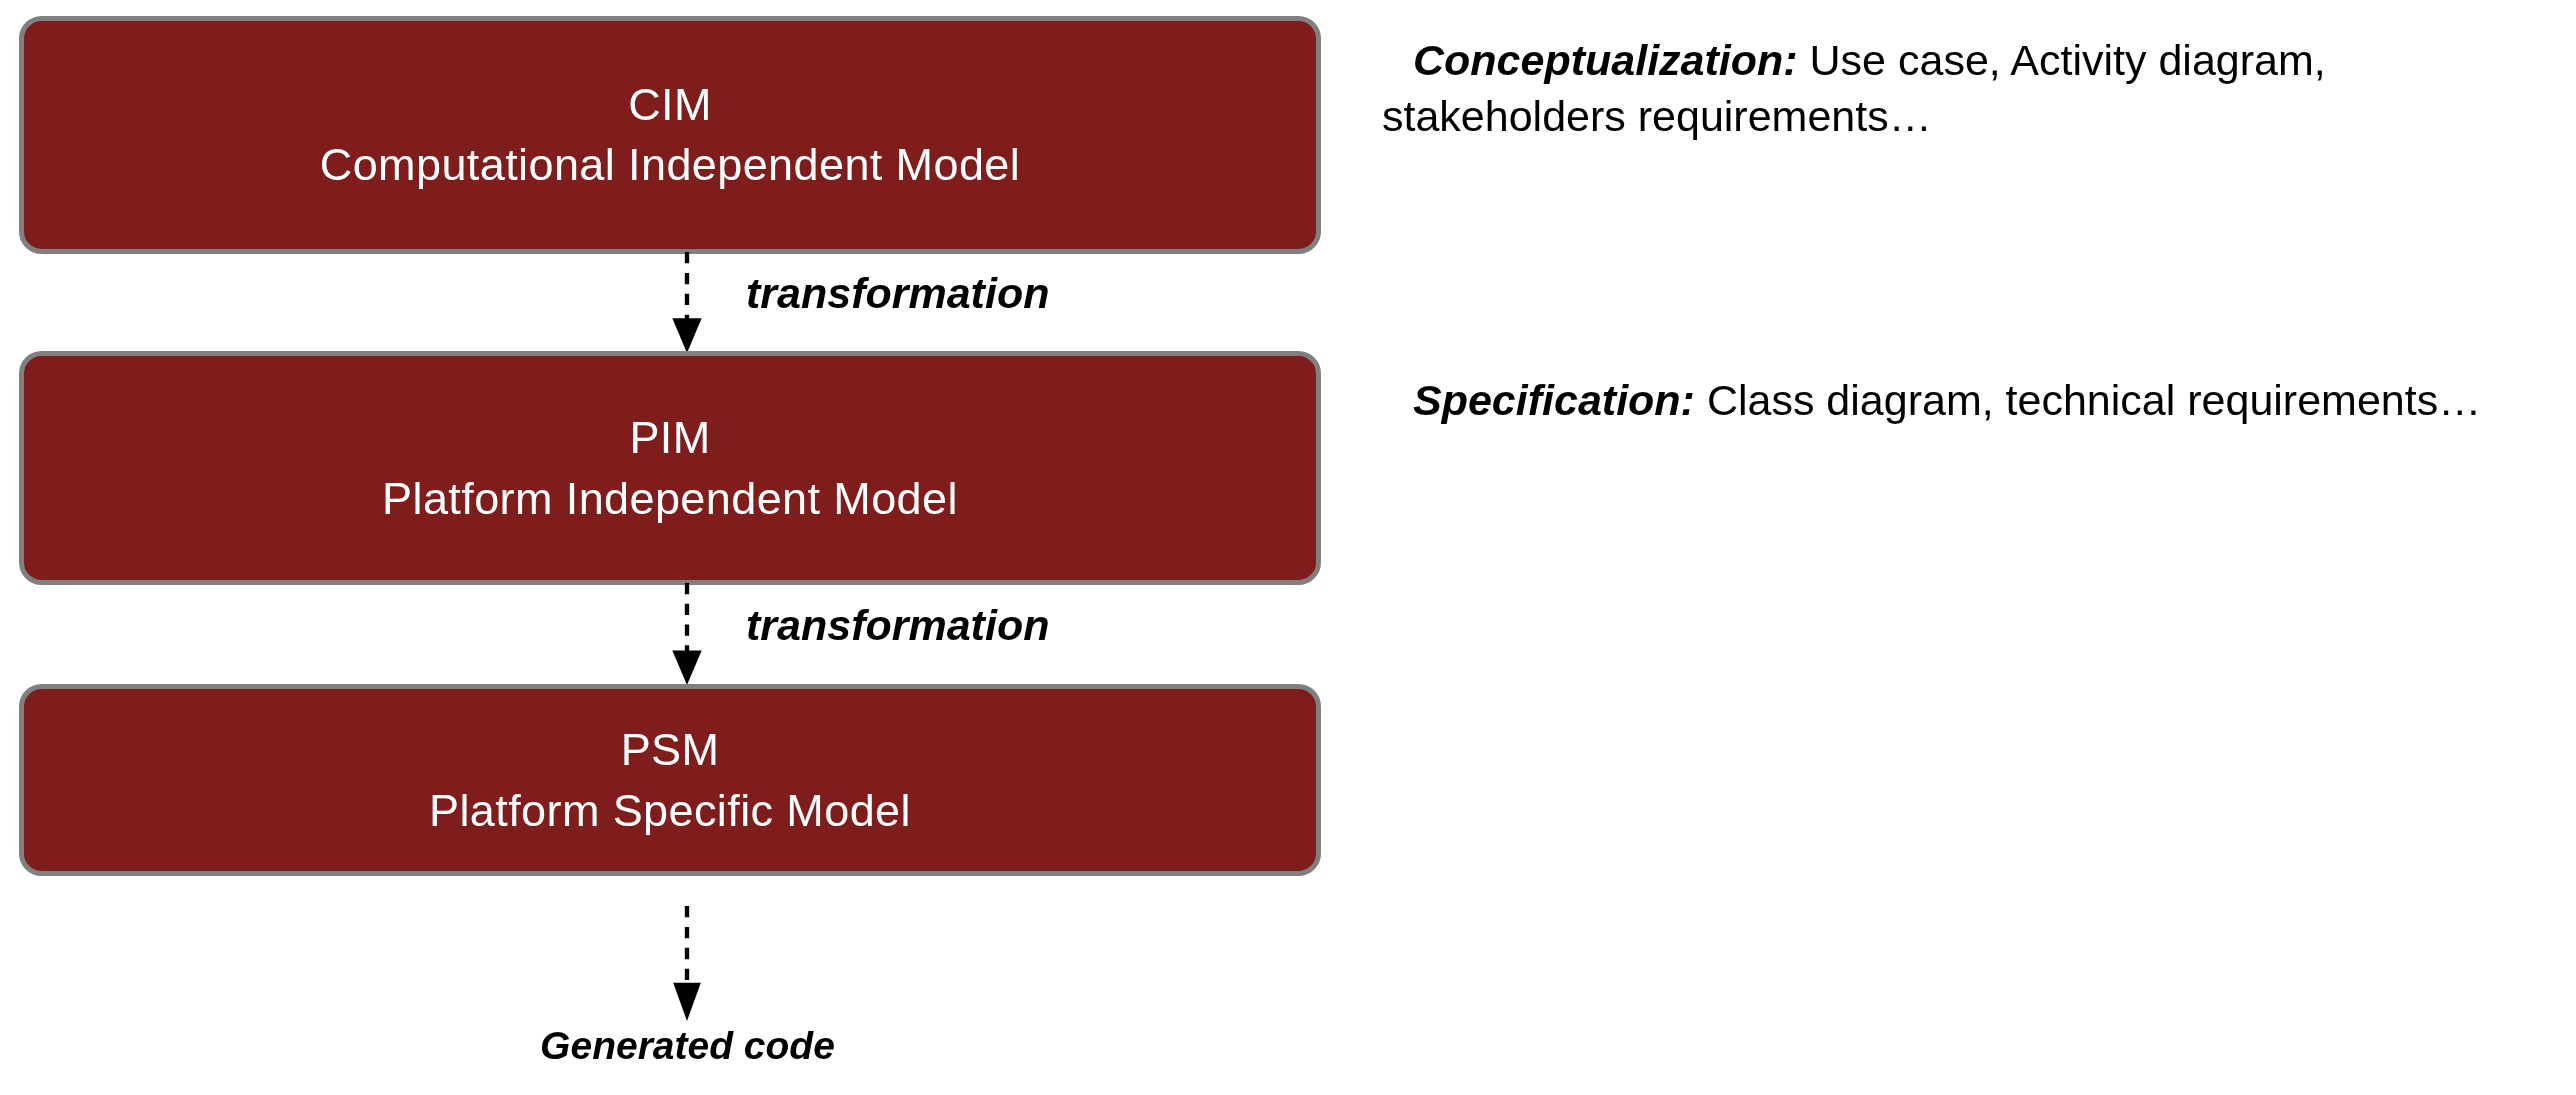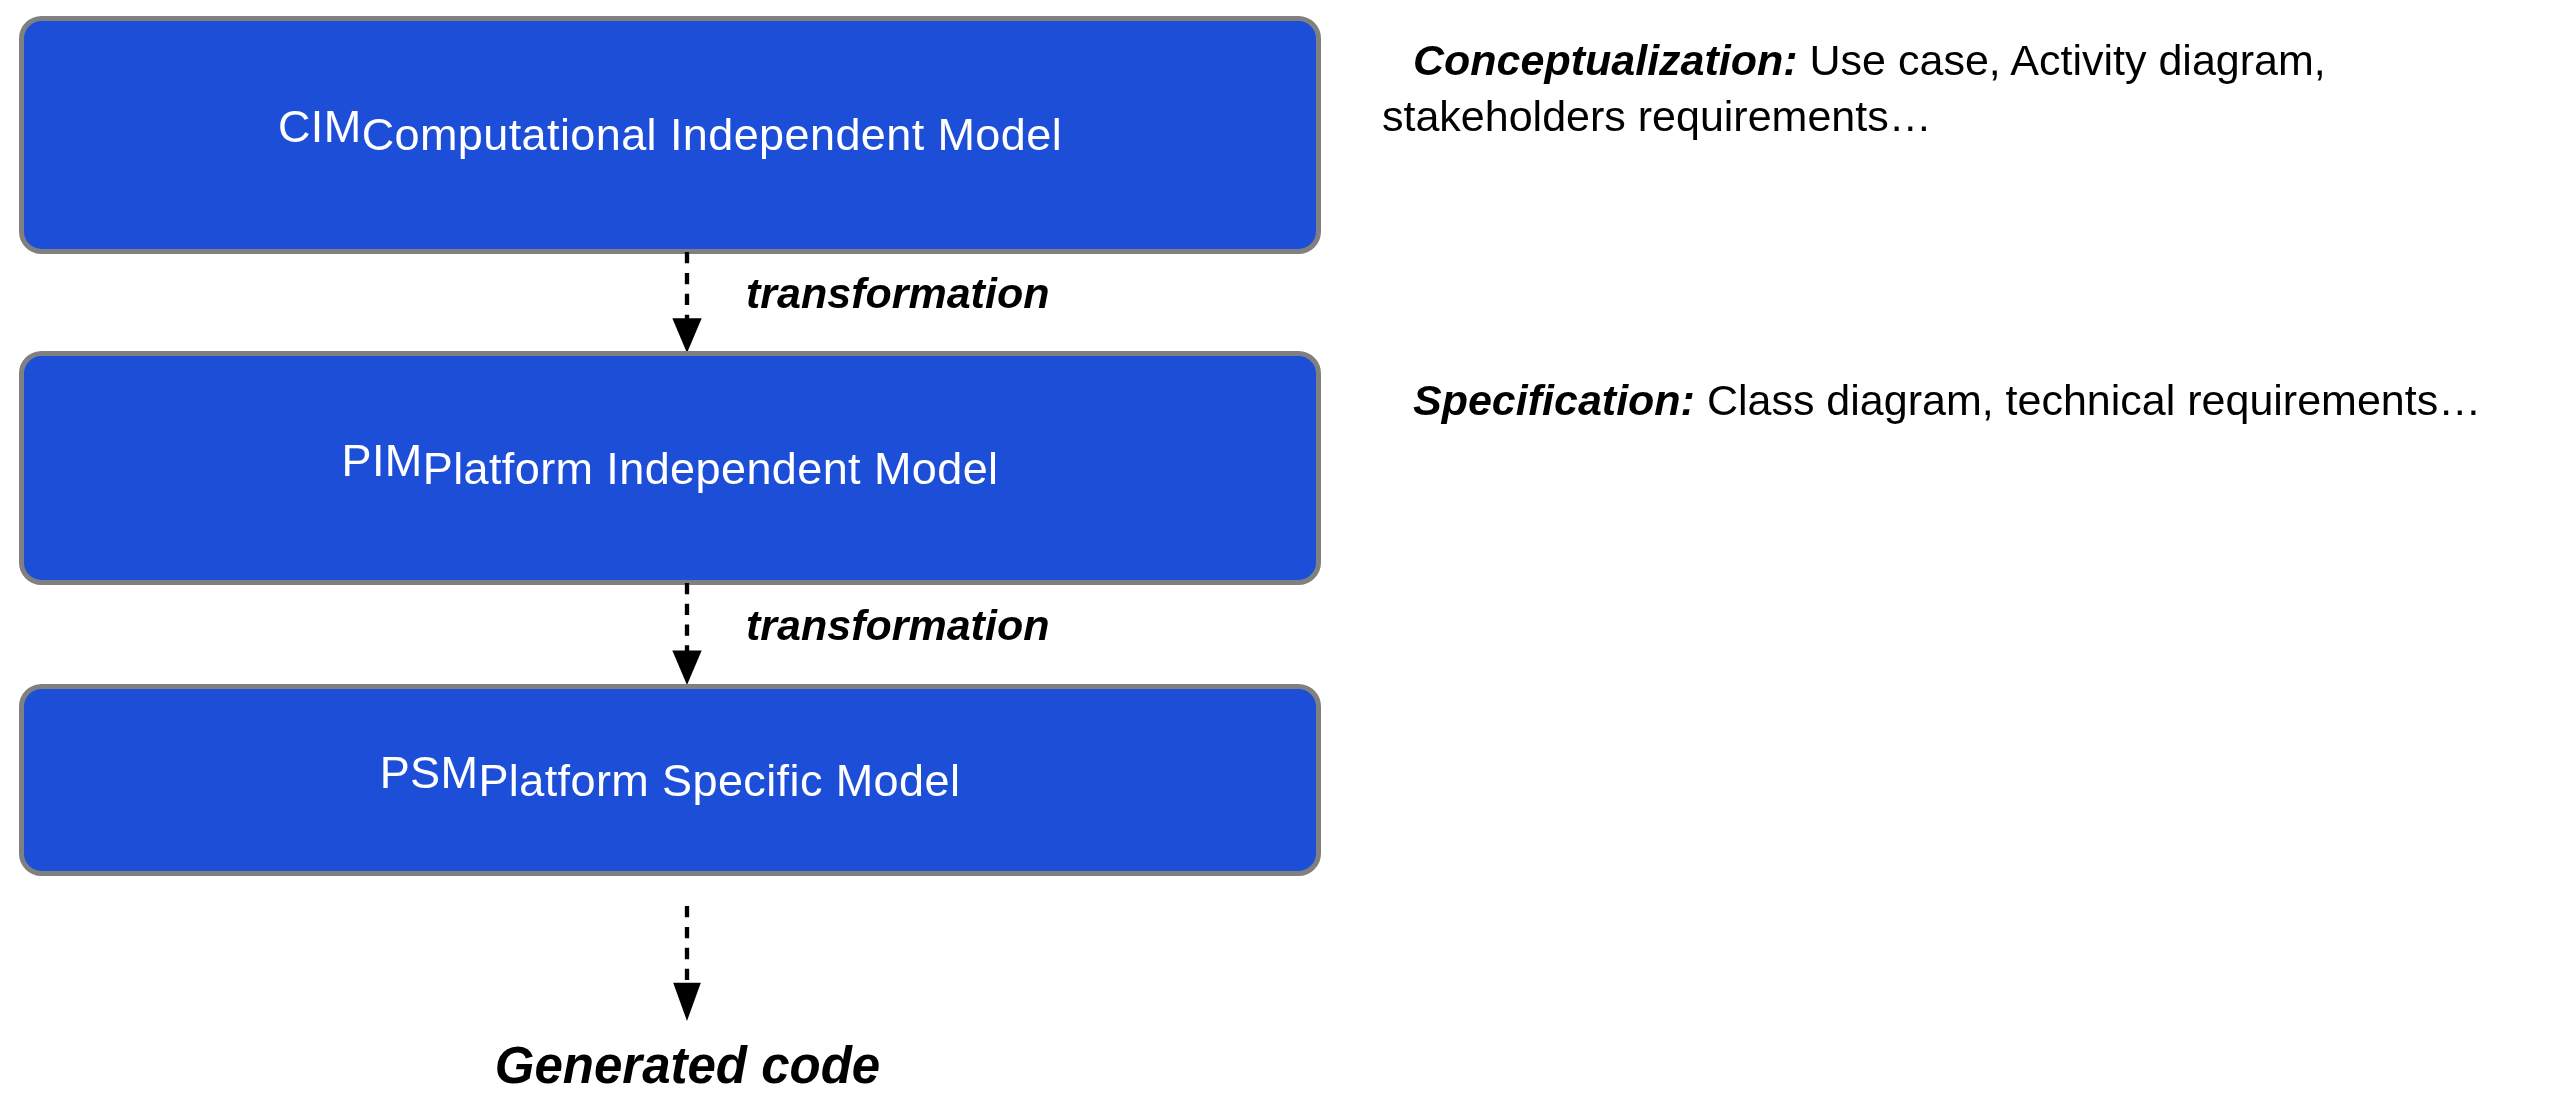--- a/index.html
+++ b/index.html
@@ -23,25 +23,25 @@
     height: 1095px;
     background: #ffffff;
   }
 
   
   .model-box {
     position: absolute;
     left: 19px;
     width: 1302px;
     box-sizing: border-box;
-    background: #1d4ed8;
+    background: #7f1d1d;
     border: 5.2px solid #808080;
     border-radius: 22.6px;
     display: flex;
-    flex-direction: row;
+    flex-direction: column;
     align-items: center;
     justify-content: center;
     color: #ffffff;
     text-align: center;
   }
   .box-cim { top: 15.6px;  height: 238px; }
   .box-pim { top: 351px; height: 234px; }
   .box-psm { top: 684px; height: 192px; }
 
   .box-abbr {
@@ -106,26 +106,25 @@
   .xform-1 { top: 269px; }
   .xform-2 { top: 601px; }
 
   
   .generated-code {
     position: absolute;
     left: 0px;
     top: 1024px;
     width: 1375px;
     text-align: center;
-    font-size: 51px;
+    font-size: 39px;
     font-style: italic;
     font-weight: bold;
     color: #000000;
     white-space: nowrap;
-    margin-top: 12px;
   }
 </style>
 </head>
 <body>
 
 <div id="diagram-root">
 
   <div class="model-box box-cim">
     <div class="box-abbr">CIM</div>
     <div class="box-title">Computational Independent Model</div>

